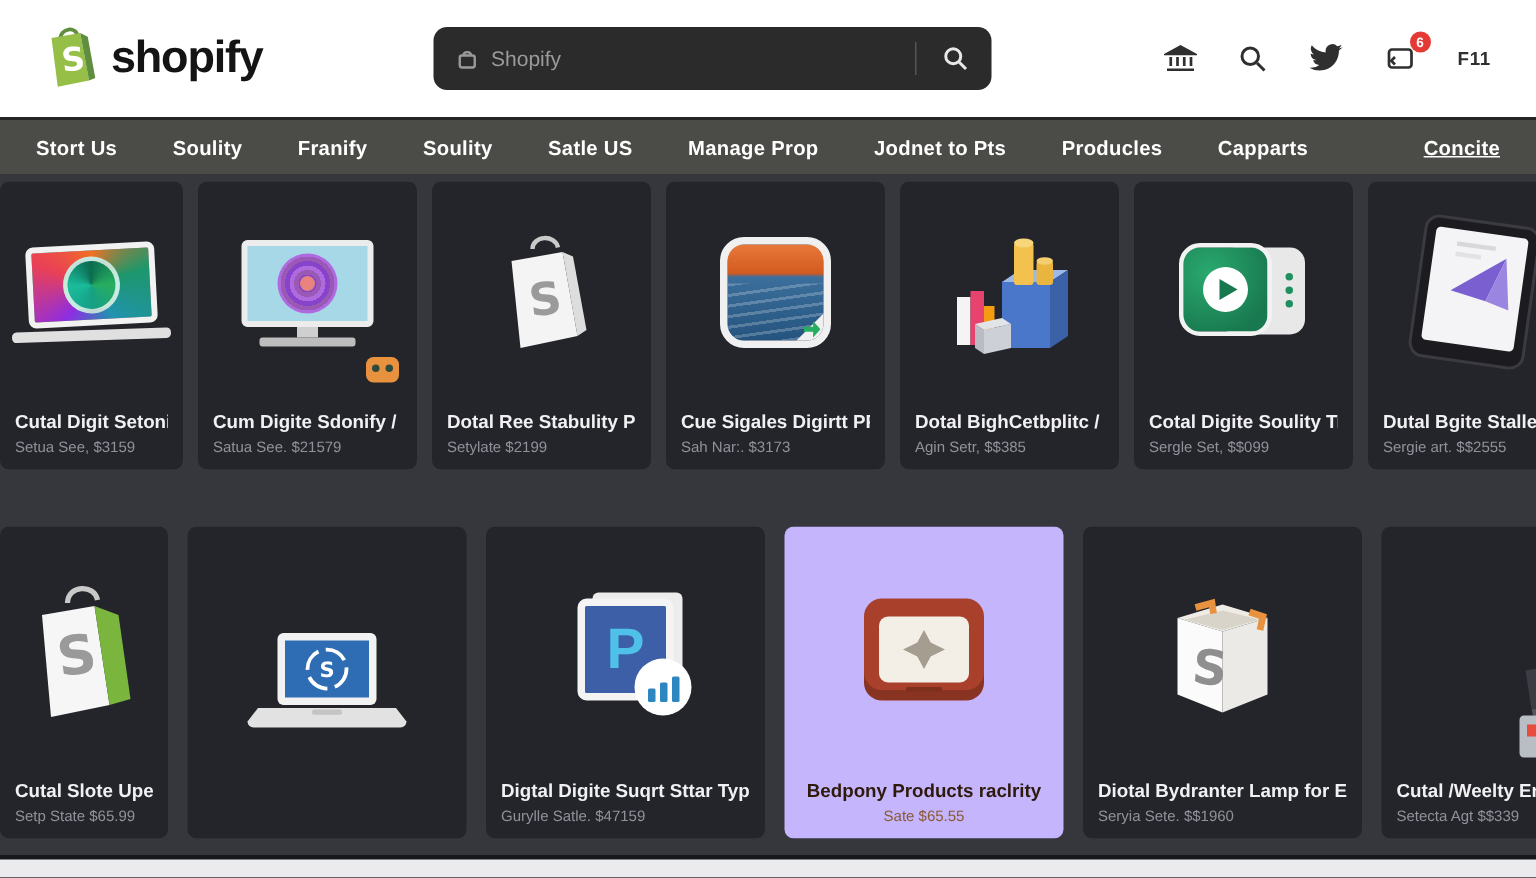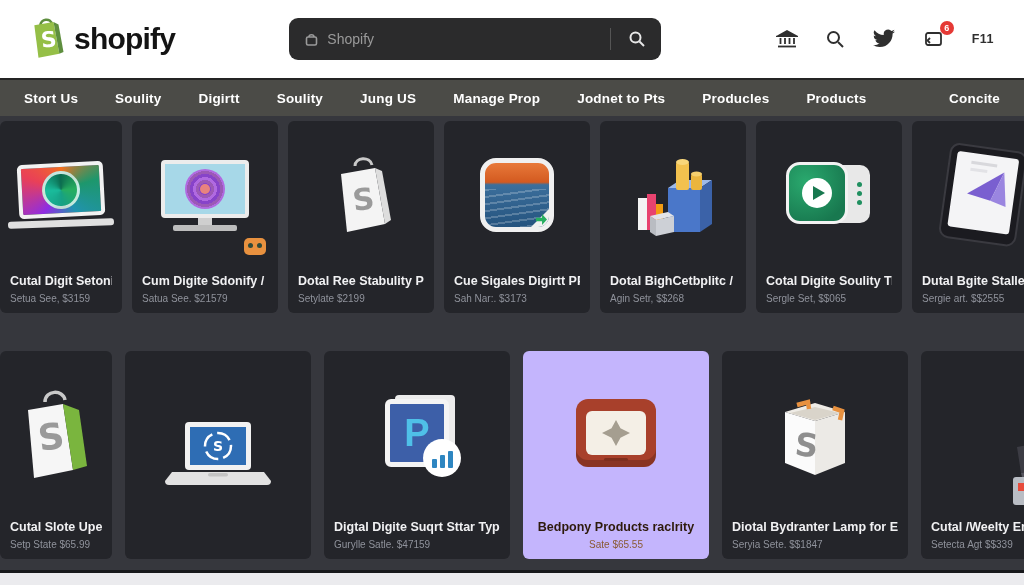--- a/index.html
+++ b/index.html
@@ -29,21 +29,21 @@
            background:#e53935; color:#fff; font-size:9px; font-weight:bold;
            border-radius:8px; display:flex; align-items:center; justify-content:center;
            padding:0 2px; }
   .f11 { font-size:12.5px; font-weight:bold; color:#2f2f2f; letter-spacing:.5px; }
 
   
   .nav { height:38px; background:#4b4b47; border-top:2px solid #242424;
          display:flex; align-items:center; padding:0 24px; gap:37px;justify-content:flex-end; }
   .nav-item { color:#ffffff; font-size:13.5px; font-weight:bold; white-space:nowrap;
               cursor:pointer; letter-spacing:.2px; }
-  .nav-item.right { margin-left:auto; }
+  .nav-item.right { margin-left:auto;text-decoration:underline; }
 
   
   .main { height:469px; display:flex; flex-direction:column; }
   .row { display:flex; overflow:hidden; }
   .row1 { gap:10px; height:192px; margin-top:5px; }
   .row2 { gap:13px; height:208px; margin-top:38px; }
   .row1 .card { flex:0 0 146px; }
   .row1 .card.first { flex:0 0 122px; }
   .row2 .card { flex:0 0 186px; }
   .row2 .card.first { flex:0 0 112px; }
@@ -201,27 +201,27 @@
       </svg>
       <span class="badge">6</span>
     </span>
     <span class="f11">F11</span>
   </div>
 </div>
 
 <div class="nav">
   <span class="nav-item">Stort Us</span>
   <span class="nav-item">Soulity</span>
-  <span class="nav-item">Digirtt</span>
+  <span class="nav-item">Franify</span>
   <span class="nav-item">Soulity</span>
-  <span class="nav-item">Jung US</span>
+  <span class="nav-item">Satle US</span>
   <span class="nav-item">Manage Prop</span>
   <span class="nav-item">Jodnet to Pts</span>
   <span class="nav-item">Producles</span>
-  <span class="nav-item">Products</span>
+  <span class="nav-item">Capparts</span>
   <span class="nav-item right">Concite</span>
 </div>
 
 <div class="main">
 
   <div class="row row1">
 
     <div class="card first">
       <div class="art">
         <div class="col">
@@ -295,36 +295,36 @@
           <rect x="8" y="48" width="9" height="32" fill="#f4f4f4"></rect>
           <rect x="17" y="44" width="9" height="36" fill="#e8436f"></rect>
           <rect x="26" y="54" width="7" height="26" fill="#f39c12"></rect>
           <polygon points="20,66 38,62 44,66 26,70" fill="#e2e4e8"></polygon>
           <polygon points="20,66 26,70 26,86 20,82" fill="#b9bcc2"></polygon>
           <polygon points="26,70 44,66 44,82 26,86" fill="#cdd0d6"></polygon>
         </svg>
       </div>
       <div class="cap">
           <div class="t">Dotal BighCetbplitc / Pr 1...</div>
-      <div class="p">Agin Setr, $$268</div>
+      <div class="p">Agin Setr, $$385</div>
         </div>
     </div>
 
     <div class="card">
       <div class="art">
         <div class="vid">
             <div class="vid-pg"></div>
             <div class="vid-app">
               <div class="vid-play"></div>
             </div>
           </div>
       </div>
       <div class="cap">
           <div class="t">Cotal Digite Soulity Trps P8...</div>
-      <div class="p">Sergle Set, $$065</div>
+      <div class="p">Sergle Set, $$099</div>
         </div>
     </div>
 
     <div class="card">
       <div class="art">
         <svg width="96" height="118" viewBox="0 0 96 118" style="transform:rotate(8deg)">
           <rect x="8" y="12" width="76" height="94" rx="9" fill="#1b1b20" stroke="#3a3a40" stroke-width="2"></rect>
           <rect x="15" y="19" width="62" height="76" rx="3" fill="#f4f4f6"></rect>
           <rect x="30" y="27" width="26" height="3" fill="#d8d8dc"></rect>
           <rect x="30" y="34" width="17" height="3" fill="#e2e2e6"></rect>
@@ -409,21 +409,21 @@
           <polygon points="20,24 45,18 70,24 45,31" fill="#d9d4ca"></polygon>
           <polygon points="15,23 45,32 45,86 15,74" fill="#fbfbfb"></polygon>
           <polygon points="45,32 75,23 75,74 45,86" fill="#eceae6"></polygon>
           <path d="M27 16 l11 -3 l1 7" stroke="#e8913f" stroke-width="4.5" fill="none"></path>
           <path d="M63 19 l9 3 l-2 9" stroke="#e8913f" stroke-width="4.5" fill="none"></path>
           <text x="24" y="66" font-size="32" font-weight="bold" fill="#8f8f8f" font-family="DejaVu Sans, sans-serif" transform="rotate(6 24 66)">S</text>
         </svg>
       </div>
       <div class="cap">
           <div class="t">Diotal Bydranter Lamp for Ep</div>
-      <div class="p">Seryia Sete. $$1847</div>
+      <div class="p">Seryia Sete. $$1960</div>
         </div>
     </div>
 
     <div class="card">
       <div class="art">
         <svg width="130" height="150" viewBox="0 0 130 150" style="position:absolute; right:-34px; bottom:-8px;">
           <path d="M62 18 C42 20 38 52 42 90 L52 100 L74 100 C86 62 84 22 62 18" fill="#5e3a1e"></path>
           <path d="M44 88 C42 108 44 124 48 132 L54 130 C52 116 52 102 54 92 Z" fill="#6b4226"></path>
           <circle cx="62" cy="34" r="11" fill="#e8b48a"></circle>
           <path d="M50 30 a12 12 0 0 1 24 0" stroke="#2a2a2e" stroke-width="4" fill="none"></path>

